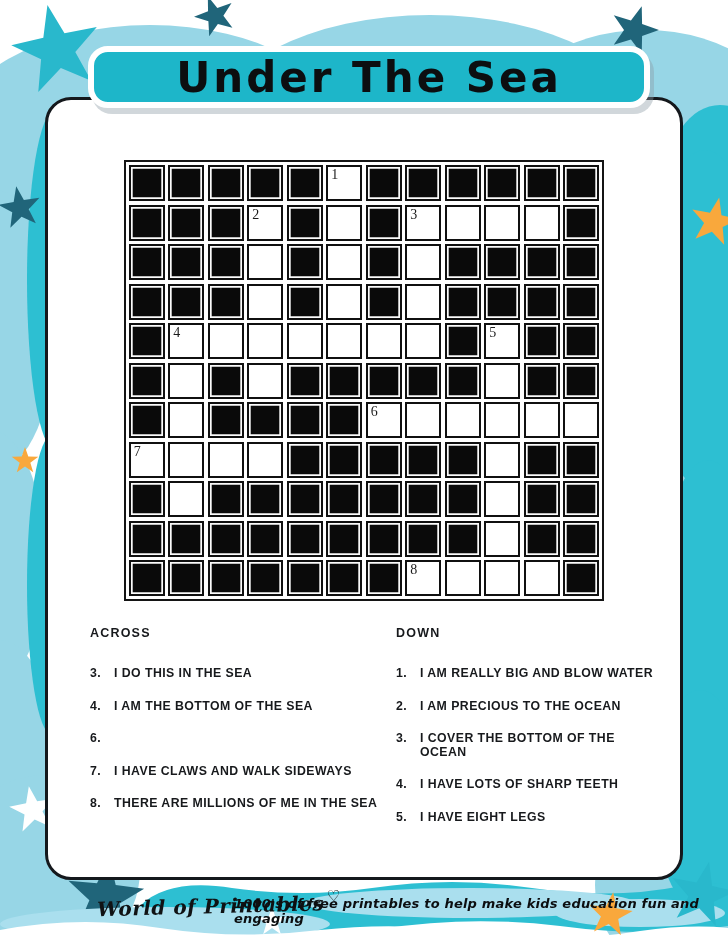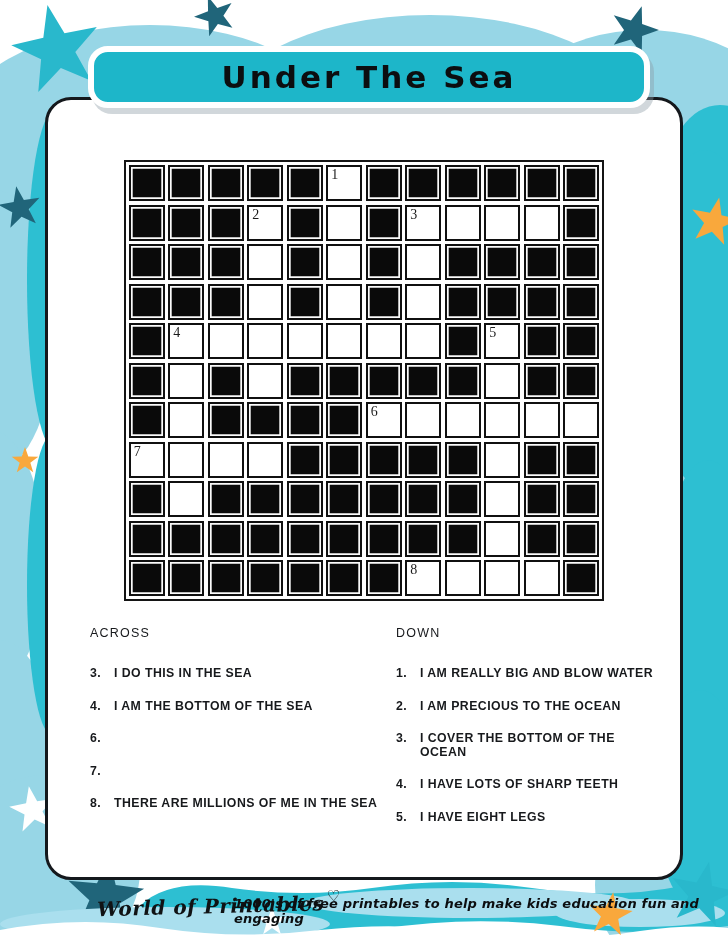--- a/index.html
+++ b/index.html
@@ -9,37 +9,37 @@
 
   
   .panel{position:absolute;left:45px;top:97px;width:638px;height:783px;background:#ffffff;
          border:3.5px solid #14181c;border-radius:26px;z-index:2;box-sizing:border-box;}
 
   
   .banner{position:absolute;left:88px;top:46px;width:562px;height:62px;z-index:3;
           background:#1db6c9;border:6px solid #ffffff;border-radius:20px;box-sizing:border-box;
           box-shadow:4px 6px 0 rgba(140,155,165,.40);
           display:flex;align-items:center;justify-content:center;}
-  .banner h1{margin:0;font-family:"DejaVu Sans",sans-serif;font-weight:800;font-size:31px;
+  .banner h1{margin:0;font-family:"DejaVu Sans",sans-serif;font-weight:800;font-size:42px;
              letter-spacing:3px;color:#0c0e10;text-align:right;}
 
   
   .grid-outer{width:fit-content;margin:60px auto 0 auto;border:2.5px solid #141414;padding:3px;
               background:#ffffff;}
   .grid{display:grid;grid-template-columns:repeat(12,36px);grid-auto-rows:36px;gap:3.5px;}
   .cell{position:relative;box-sizing:border-box;border:2.4px solid #101010;background:#ffffff;}
   .cell.black{background:#0a0a0a;box-shadow:inset 0 0 0 1.7px #fbfbfb;}
   .cell .num{position:absolute;top:-1px;left:3px;font-family:"Liberation Serif",serif;
              font-size:14px;color:#1b1b1b;line-height:17px;}
 
   
   .clues{position:absolute;left:42px;right:16px;top:526px;display:flex;color:#17191c;}
   .col-across{width:306px;flex:none;}
   .col-down{flex:1;}
-  .clue-header{font-size:12.5px;font-weight:400;letter-spacing:1.2px;margin:0 0 27px 0;}
+  .clue-header{font-size:12.5px;font-weight:700;letter-spacing:1.2px;margin:0 0 27px 0;}
   .clue{display:flex;margin-bottom:19px;font-size:12.3px;font-weight:700;line-height:13.5px;}
   .clue .cnum{width:24px;flex:none;letter-spacing:.4px;}
   .clue .ctext{letter-spacing:.45px;}
 
   
   .footer-text{position:absolute;left:0;top:884px;width:728px;height:52px;z-index:3;}
   .brand{position:absolute;left:97px;top:6px;font-family:"DejaVu Serif",serif;font-style:italic;
          font-weight:700;font-size:20px;color:#101214;transform:rotate(-1.5deg);letter-spacing:.5px;}
   .brand .heart{font-size:15px;vertical-align:9px;font-style:normal;margin-left:3px;}
   .tagline{position:absolute;left:234px;top:12px;font-family:"DejaVu Sans",sans-serif;
@@ -266,20 +266,21 @@
             </div>
             <div class="clue">
               <span class="cnum">4.</span>
               <span class="ctext">I AM THE BOTTOM OF THE SEA</span>
             </div>
             <div class="clue">
               <span class="cnum">6.</span>
             </div>
             <div class="clue">
               <span class="cnum">7.</span>
+              <span class="ctext">I HAVE CLAWS AND WALK SIDEWAYS</span>
             </div>
             <div class="clue">
               <span class="cnum">8.</span>
               <span class="ctext">THERE ARE MILLIONS OF ME IN THE SEA</span>
             </div>
           </div>
       </div>
       <div class="col-down">
         <p class="clue-header">DOWN</p>
         <div>

